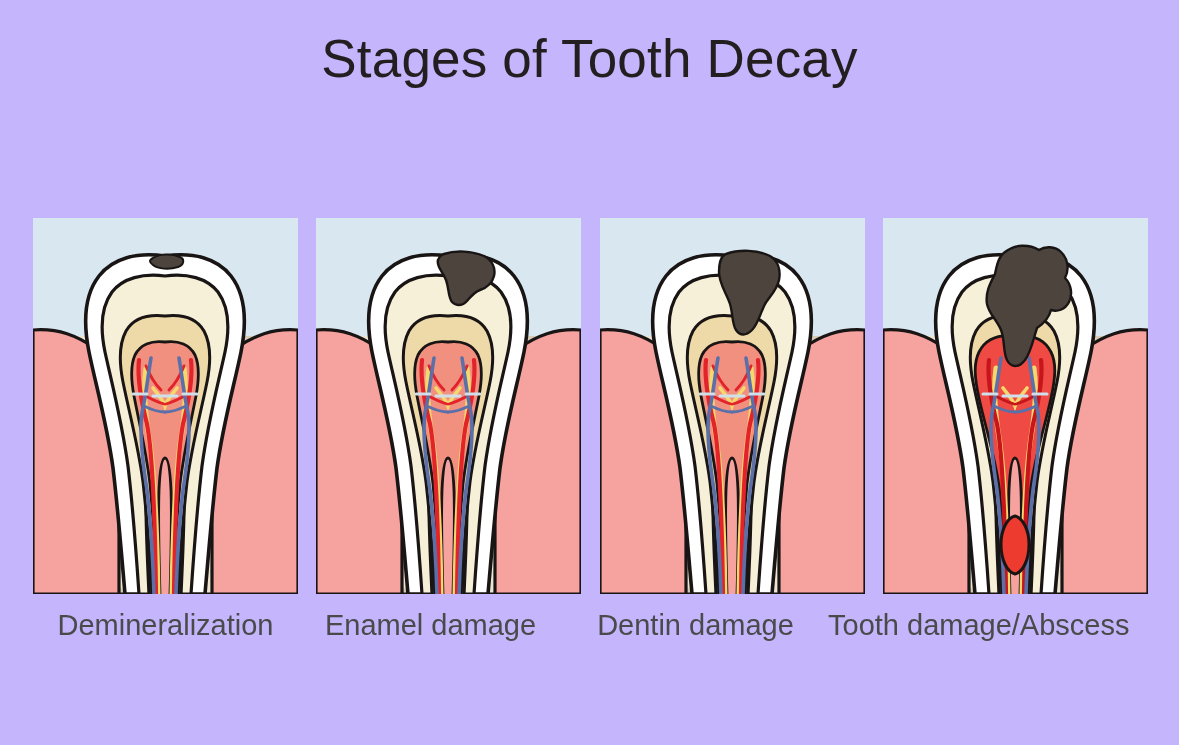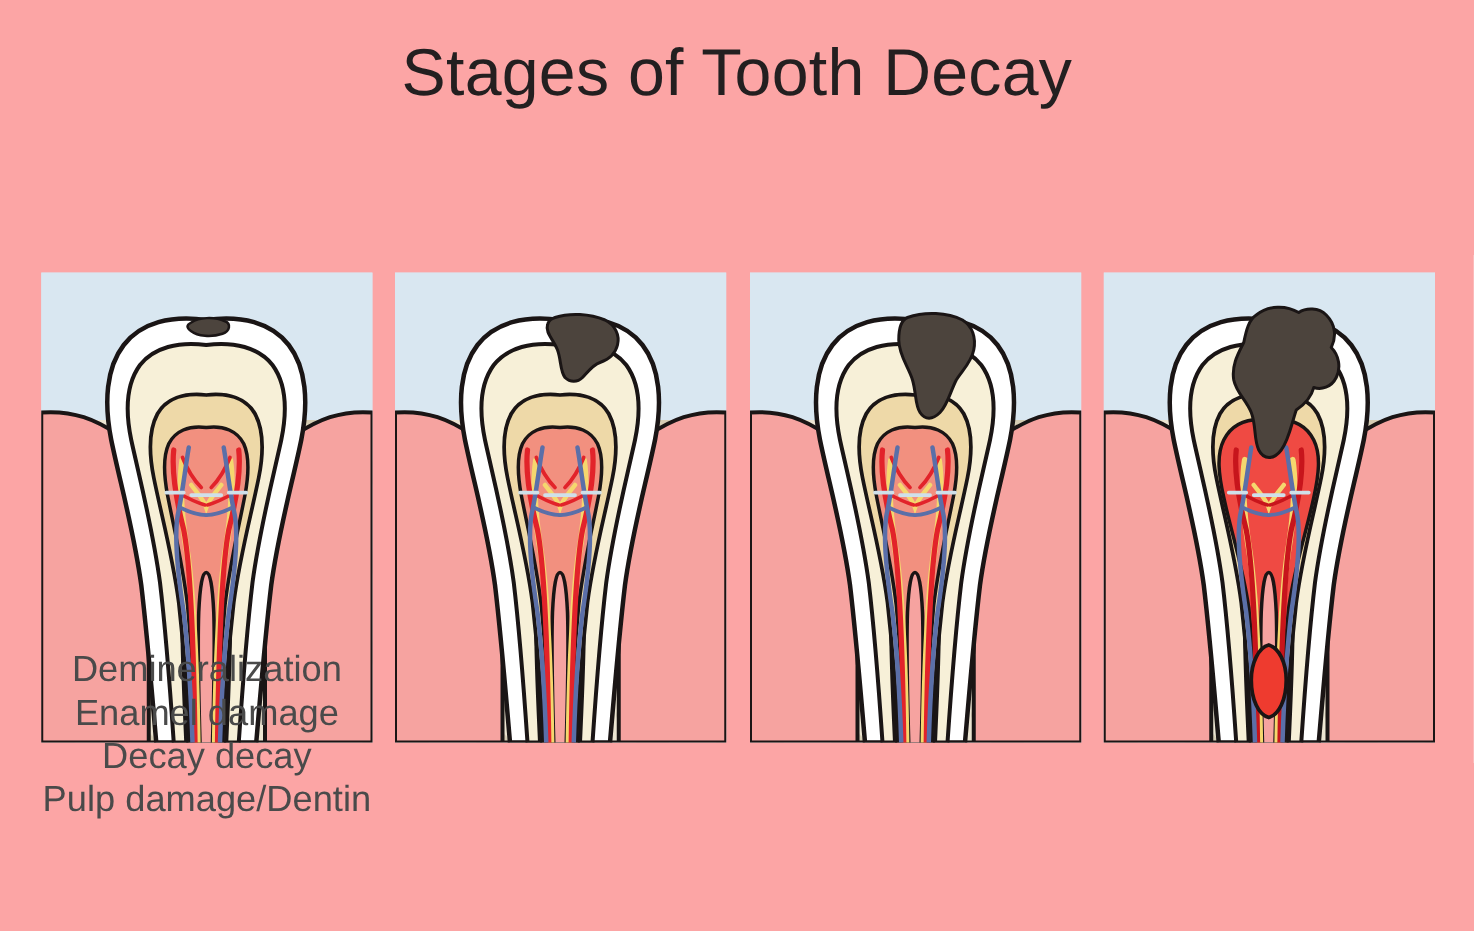--- a/index.html
+++ b/index.html
@@ -11,21 +11,21 @@
     width: 1179px;
     height: 745px;
     font-family: "Liberation Sans", sans-serif;
     overflow: hidden;
     position: relative;
   }
   #infographic {
     position: relative;
     width: 1179px;
     height: 745px;
-    background: #fca5a5;
+    background: #c4b5fd;
   }
   #page-title {
     position: absolute;
     top: 29px;
     left: 0;
     width: 1179px;
     text-align: center;
     font-size: 53px;
     font-weight: 400;
     color: #231f20;
@@ -55,22 +55,22 @@
     background: #d9e7f1;
   }
   .stage-figure svg { display: block; }
   #labels-row {
     position: absolute;
     top: 608px;
     left: 33px;
     width: 1115px;
     height: 50px;
     display: flex;
-    flex-direction: column;
-    justify-content: flex-end;
+    flex-direction: row;
+    justify-content: flex-start;
     align-items: flex-start;
   }
   .stage-label {
     width: 265px;
     text-align: center;
     font-size: 29px;
     font-weight: 400;
     color: #4a4a4a;
     line-height: 1.2;
     white-space: nowrap;
@@ -317,17 +317,17 @@
         </g>
       </svg>
       </div>
     </div>
 
   </div>
 
   <div id="labels-row">
     <div class="stage-label">Demineralization</div>
     <div class="stage-label">Enamel damage</div>
-    <div class="stage-label">Decay decay</div>
-    <div class="stage-label">Pulp damage/Dentin</div>
+    <div class="stage-label">Dentin damage</div>
+    <div class="stage-label">Tooth damage/Abscess</div>
   </div>
 
 </div>
 
 </body></html>

